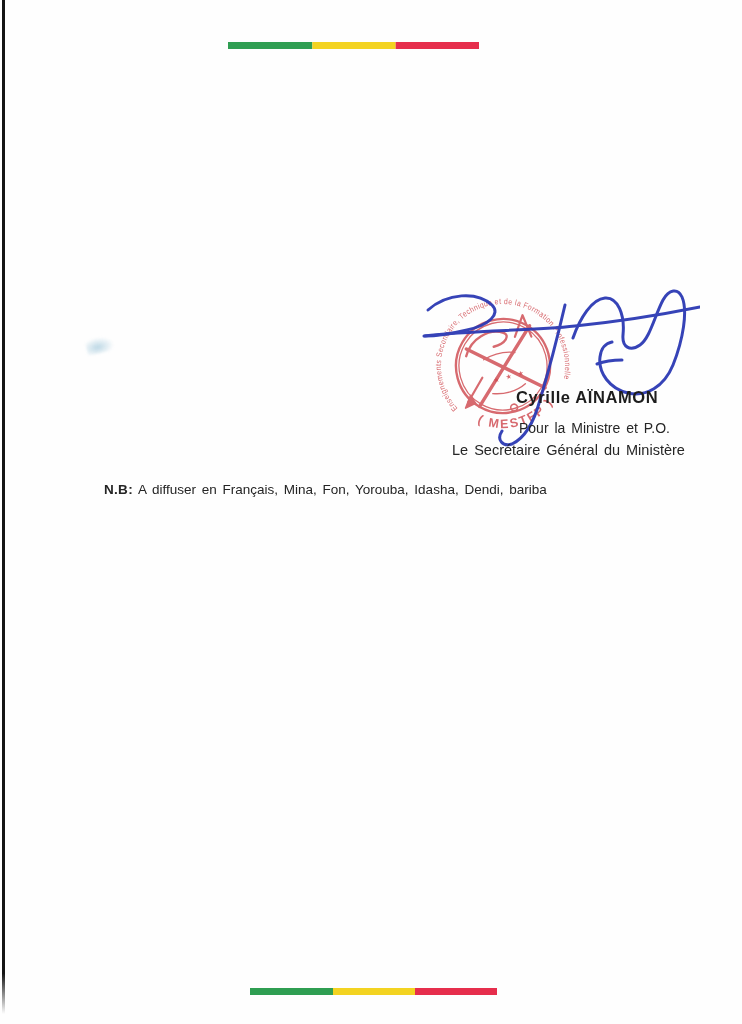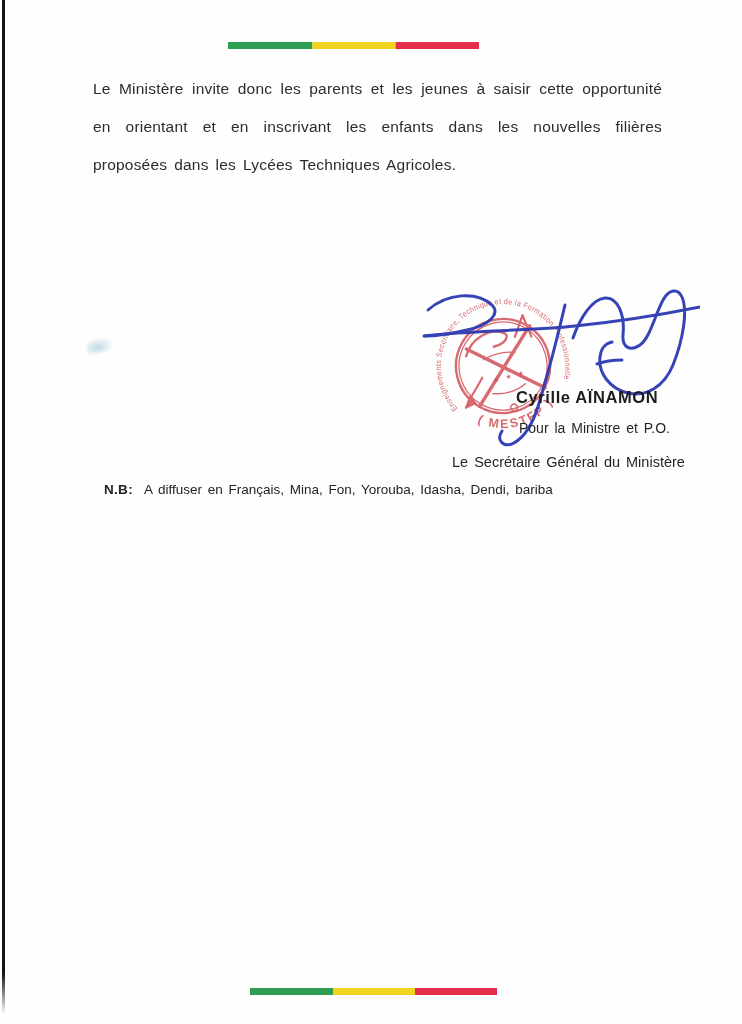--- a/index.html
+++ b/index.html
@@ -30,28 +30,28 @@
   .sig-name{
     position:absolute;left:516px;top:388px;
     font-size:16.5px;font-weight:bold;letter-spacing:.6px;color:#1d1d1d;
     white-space:nowrap;
   }
   .sig-title1{
     position:absolute;left:519px;top:420px;
     font-size:14px;word-spacing:2px;color:#262626;white-space:nowrap;
   }
   .sig-title2{
-    position:absolute;left:452px;top:454px;
+    position:absolute;left:452px;top:442px;
     font-size:14.5px;word-spacing:2px;color:#262626;white-space:nowrap;
   }
   .footnote{
     position:absolute;left:104px;top:482px;
     font-size:13.5px;word-spacing:2px;color:#242424;white-space:nowrap;
   }
-  .footnote .lbl{font-weight:bold;margin-right:11px;letter-spacing:.3px;}
+  .footnote .lbl{font-weight:bold;margin-right:5px;letter-spacing:.3px;}
   .smudge{
     position:absolute;left:86px;top:337px;width:28px;height:16px;
     background:radial-gradient(ellipse at 40% 60%, rgba(110,170,200,.45), rgba(110,170,200,0) 70%);
     filter:blur(1px);transform:rotate(-12deg);
   }
   .stamp-ring-text{font-family:"Liberation Sans",sans-serif;font-size:8px;letter-spacing:.4px;}
   .stamp-bottom-text{font-family:"Liberation Sans",sans-serif;font-size:12.5px;font-weight:bold;letter-spacing:2px;}
   .stamp-stars{font-family:"DejaVu Sans",sans-serif;font-size:7px;letter-spacing:2px;}
 </style>
 </head>
@@ -61,21 +61,20 @@
 
   <div class="scan-edge"></div>
 
   <svg class="flag-svg flag-top" viewBox="0 0 250 7" preserveAspectRatio="none">
     <rect x="0" y="0" width="84" height="7" fill="#2f9e52"></rect>
     <rect x="84" y="0" width="83" height="7" fill="#f3d321"></rect>
     <rect x="167" y="0" width="83" height="7" fill="#e62e4c"></rect>
   </svg>
 
   <div class="body-text">
-    <p class="first">Le Ministère invite donc les parents et les jeunes à saisir cette opportunité en orientant et en inscrivant les enfants dans les nouvelles filières proposées dans les Lycées Techniques Agricoles.</p>
   </div>
 
   <div class="smudge"></div>
 
   <svg class="sig-svg" viewBox="400 268 300 200">
 
     <g transform="rotate(-15 503 366)" opacity="0.82" fill="none" stroke-linecap="round" stroke-linejoin="round" stroke="#cf4a50">
       <circle cx="503" cy="366" r="47" stroke-width="2.4"></circle>
       <circle cx="503" cy="366" r="44" stroke-width="1.3"></circle>
 

